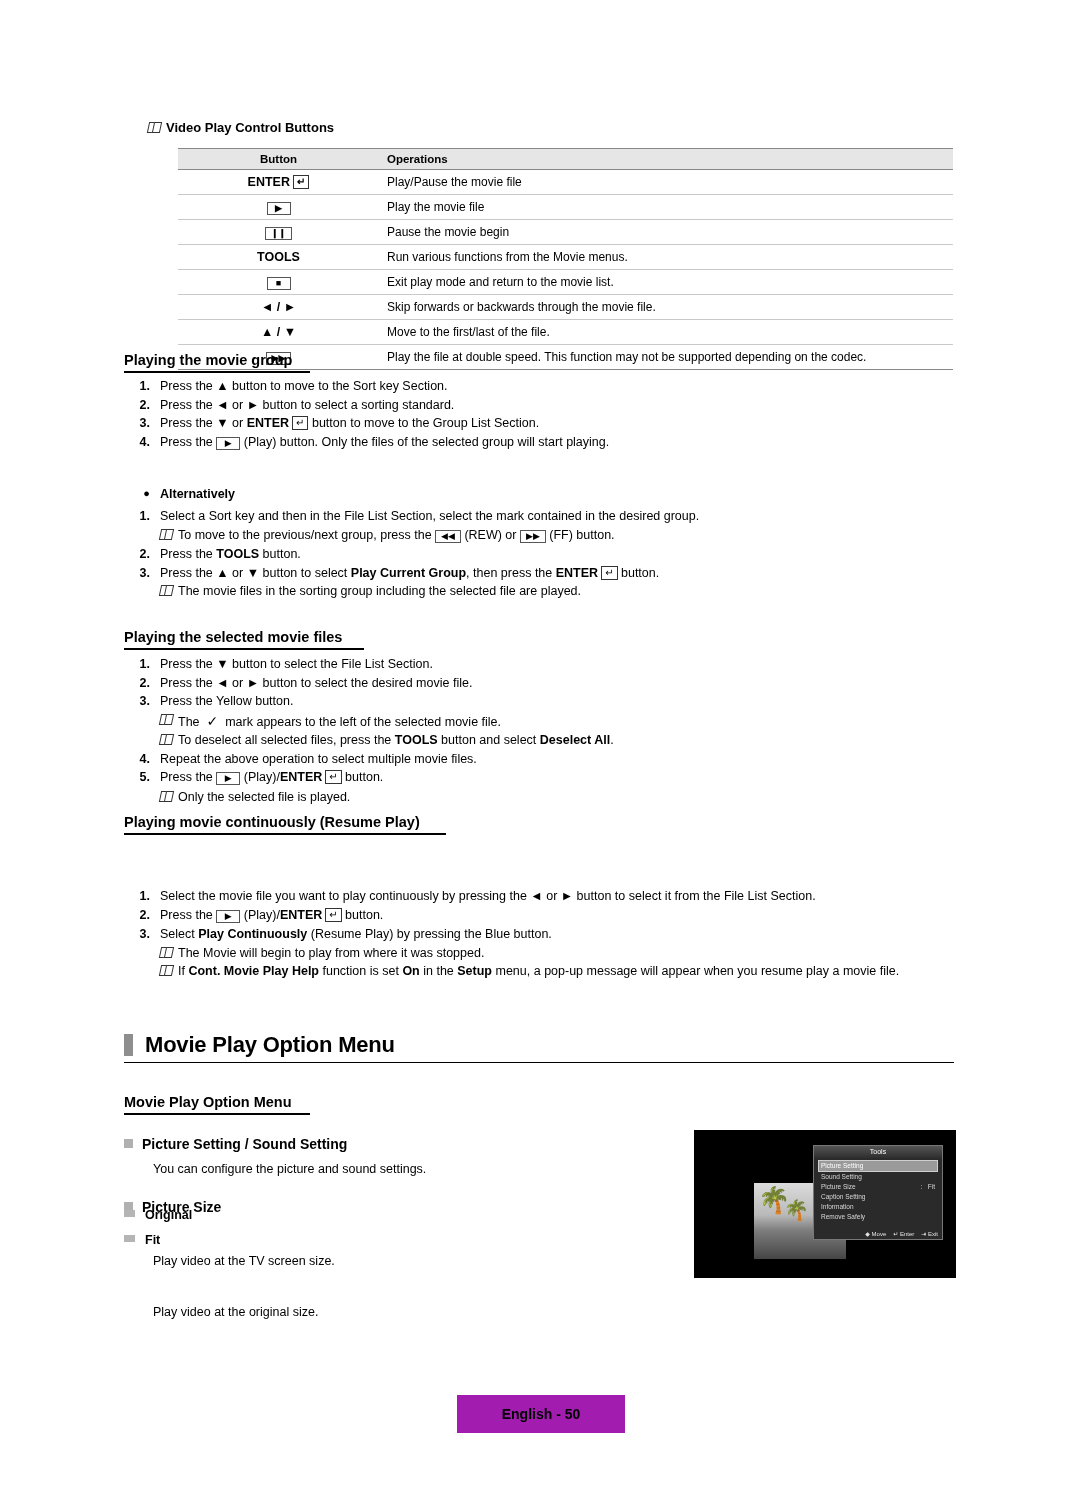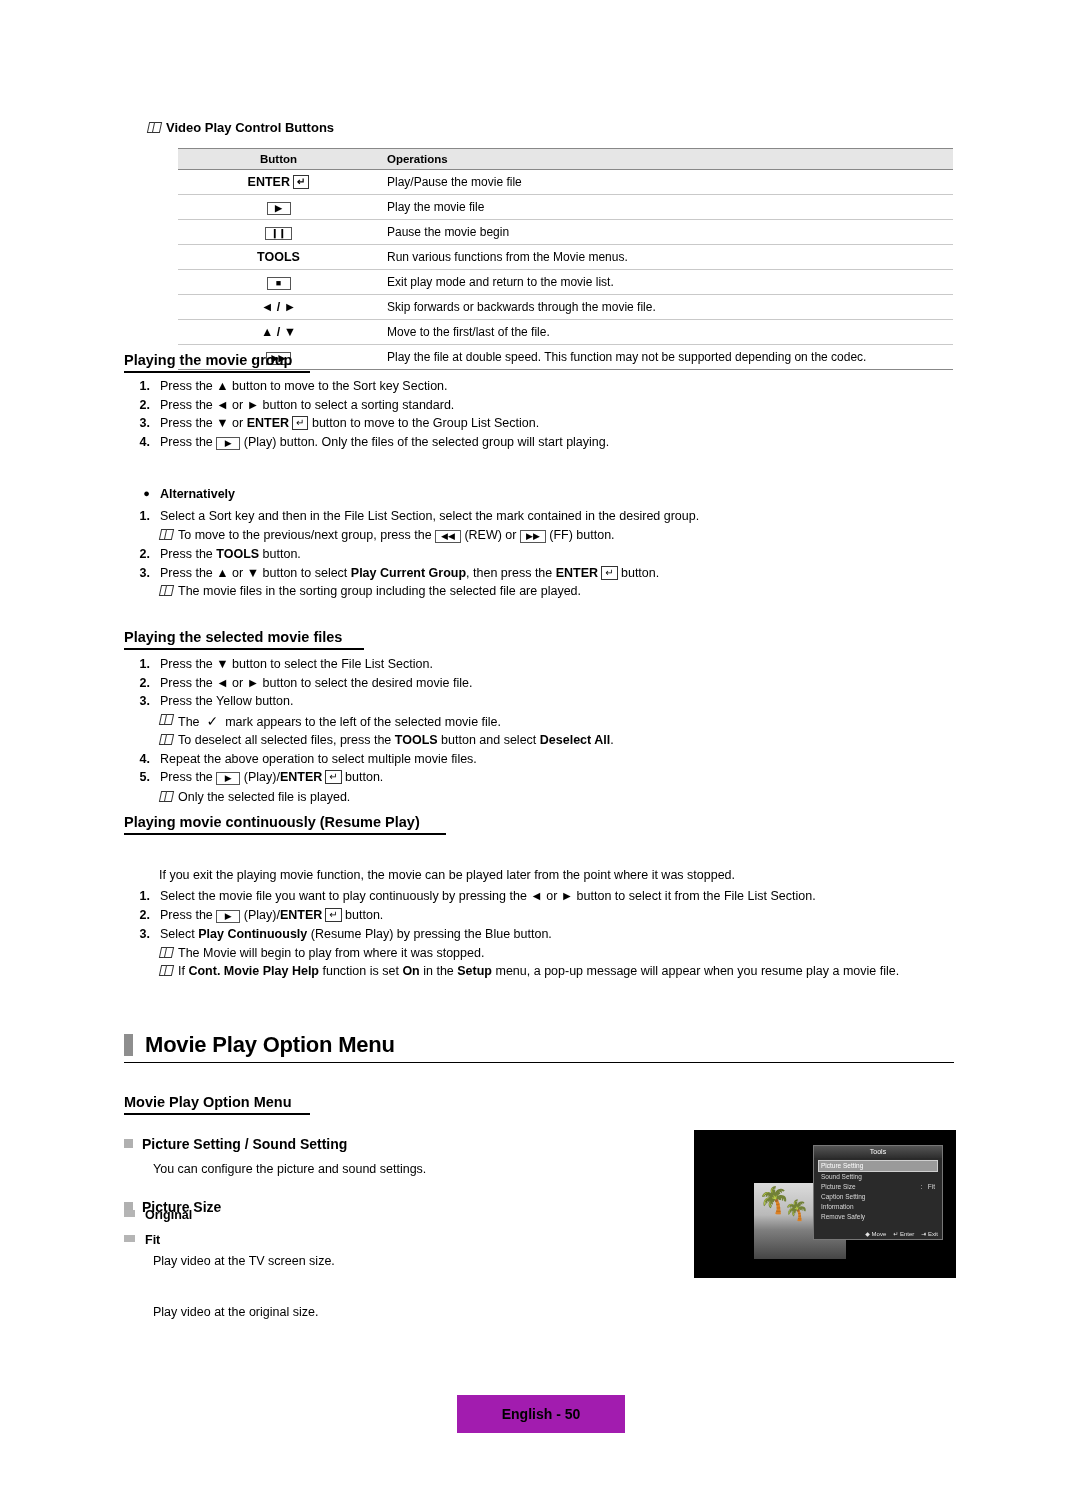--- a/index.html
+++ b/index.html
@@ -422,21 +422,20 @@
         <div class="txt">Press the <span class="gbox">▶</span> (Play)/<b>ENTER</b><span class="enter-glyph">↵</span> button.</div>
       </div>
     <div class="sub-note">
         <span class="note-mark"></span>
         <div class="txt">Only the selected file is played.</div>
       </div>
   </div>
 
   <div class="sec-head" style="left:124px; top:814px; width:322px;">Playing movie continuously (Resume Play)</div>
 
-  <div class="plain" style="left:159px; top:868px; width:800px;">If you exit the playing movie function, the movie can be played later from the point where it was stopped.</div>
 
   <div class="numlist" style="left:124px; top:889px; width:840px;">
     <div class="row">
         <div class="num">1.</div>
         <div class="txt">Select the movie file you want to play continuously by pressing the ◄ or ► button to select it from the File List Section.</div>
       </div>
     <div class="row">
         <div class="num">2.</div>
         <div class="txt">Press the <span class="gbox">▶</span> (Play)/<b>ENTER</b><span class="enter-glyph">↵</span> button.</div>
       </div>

